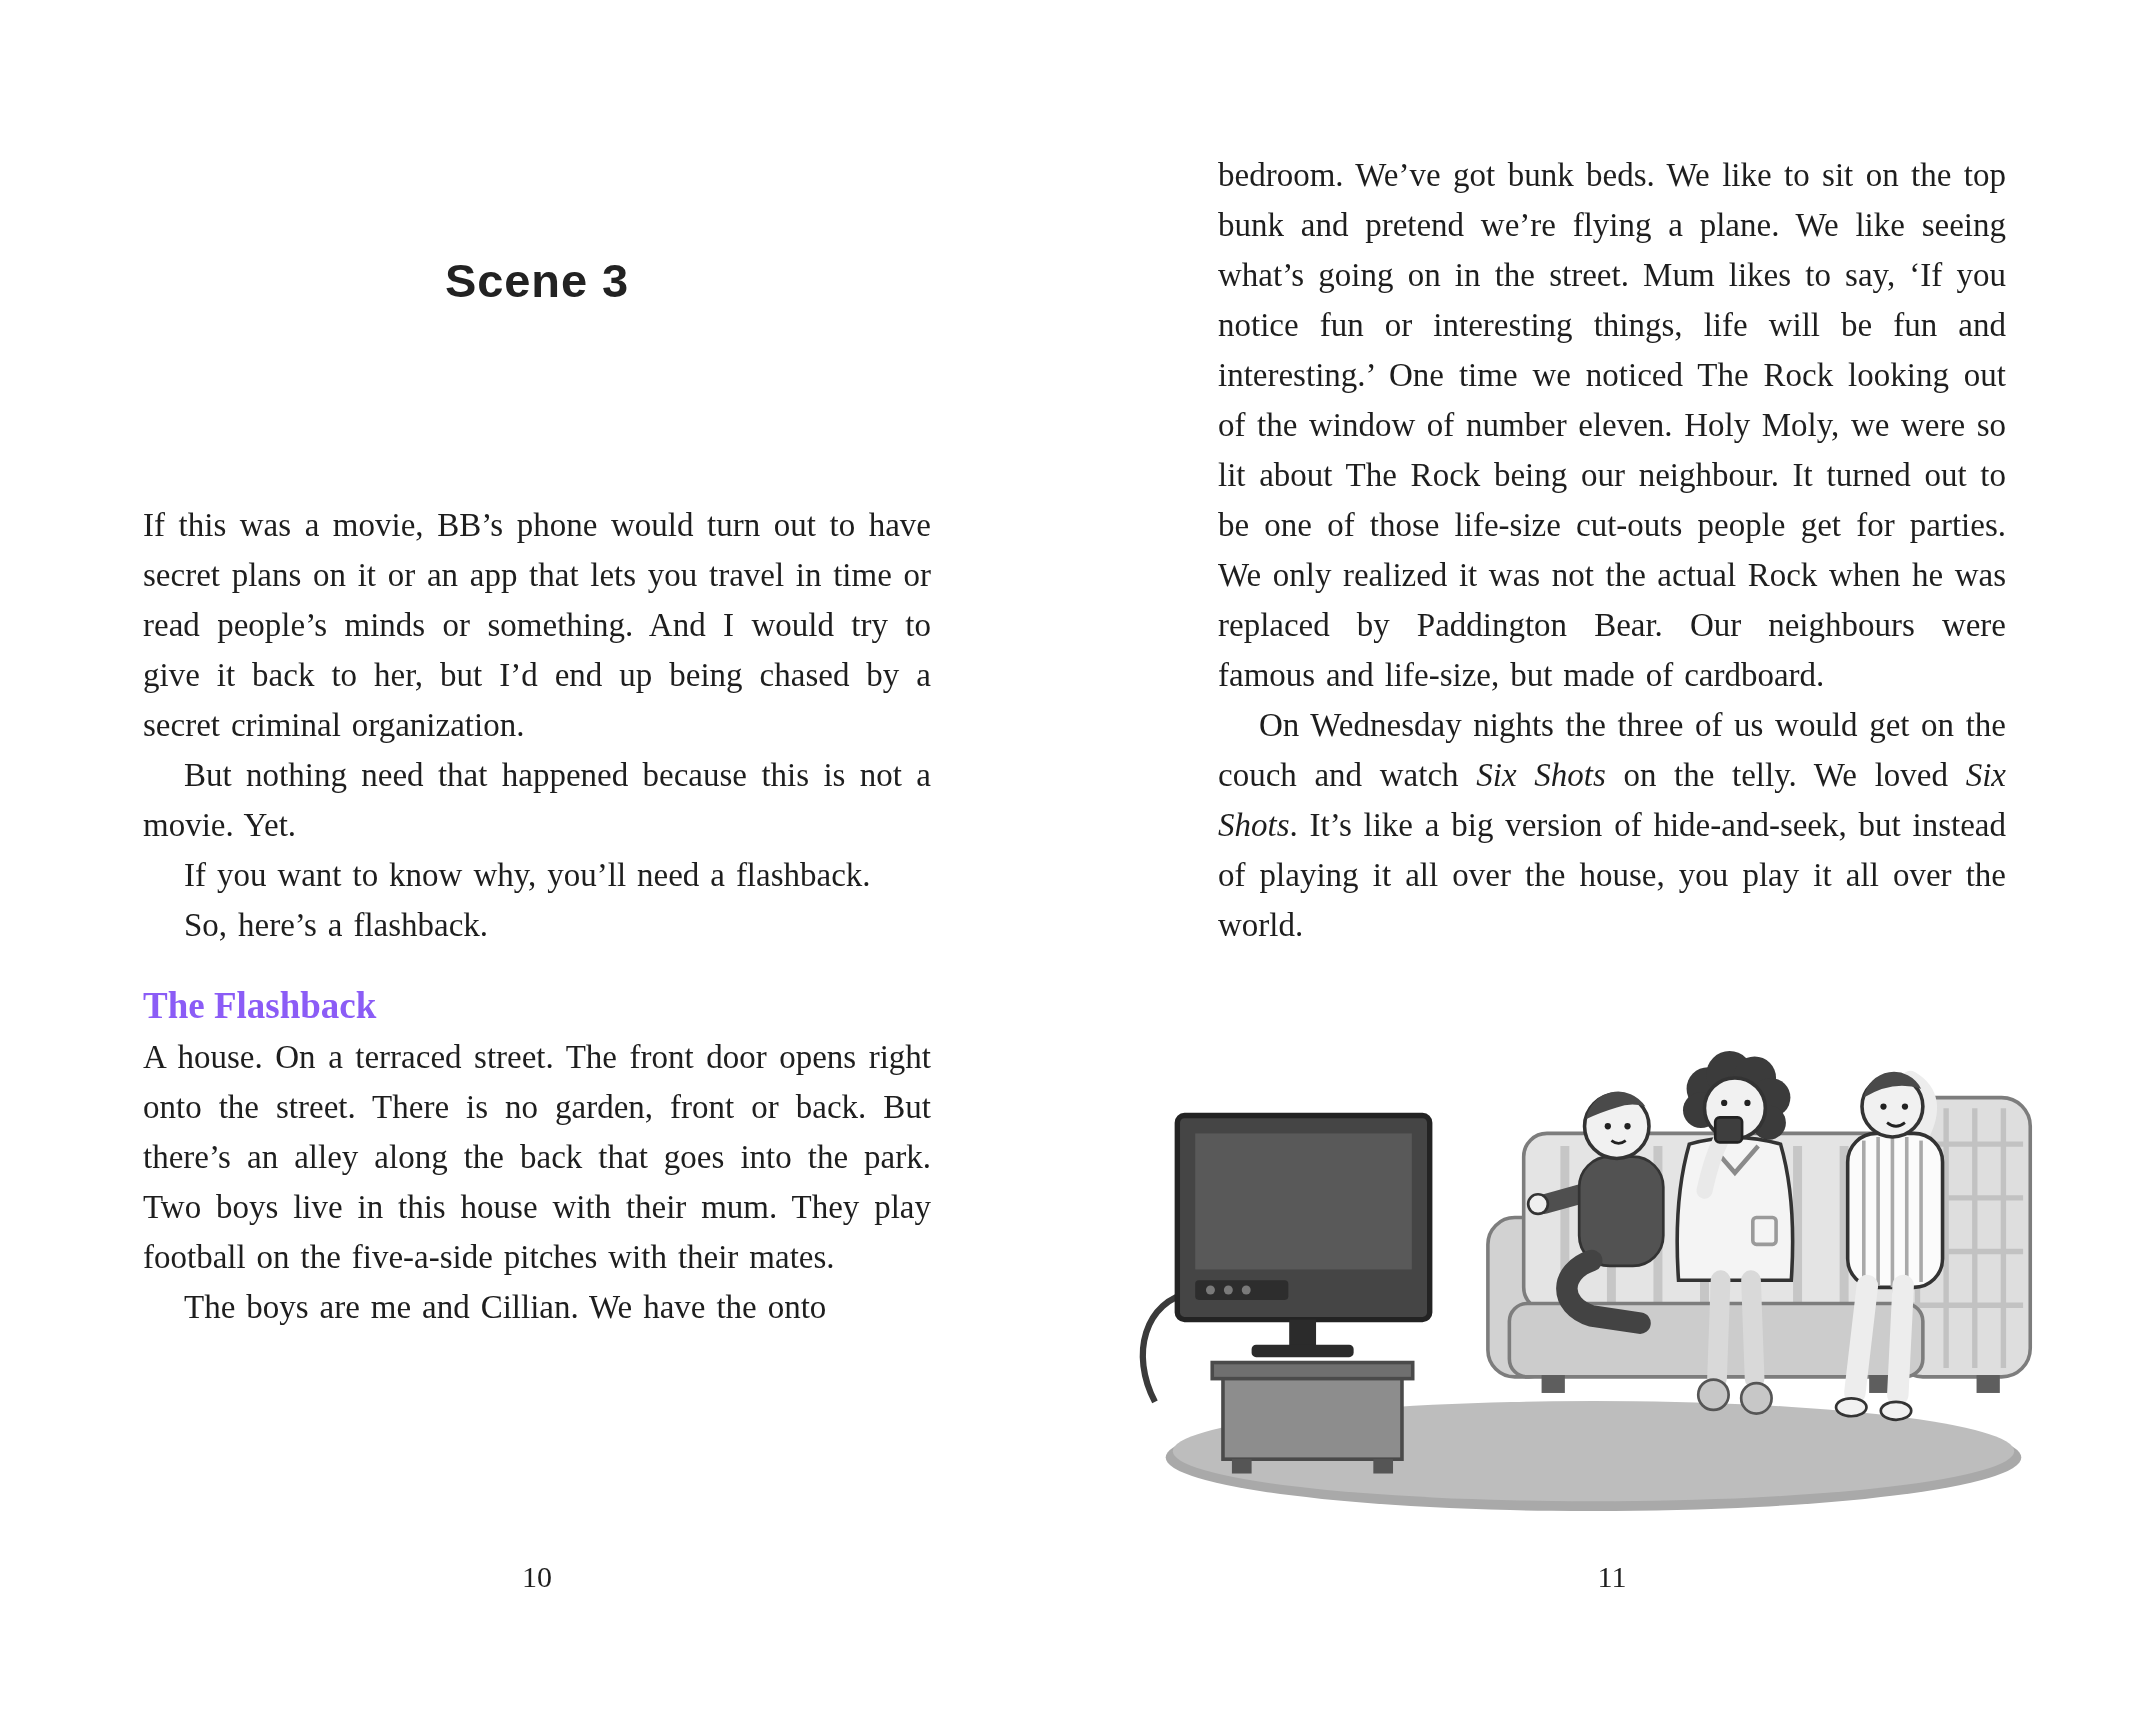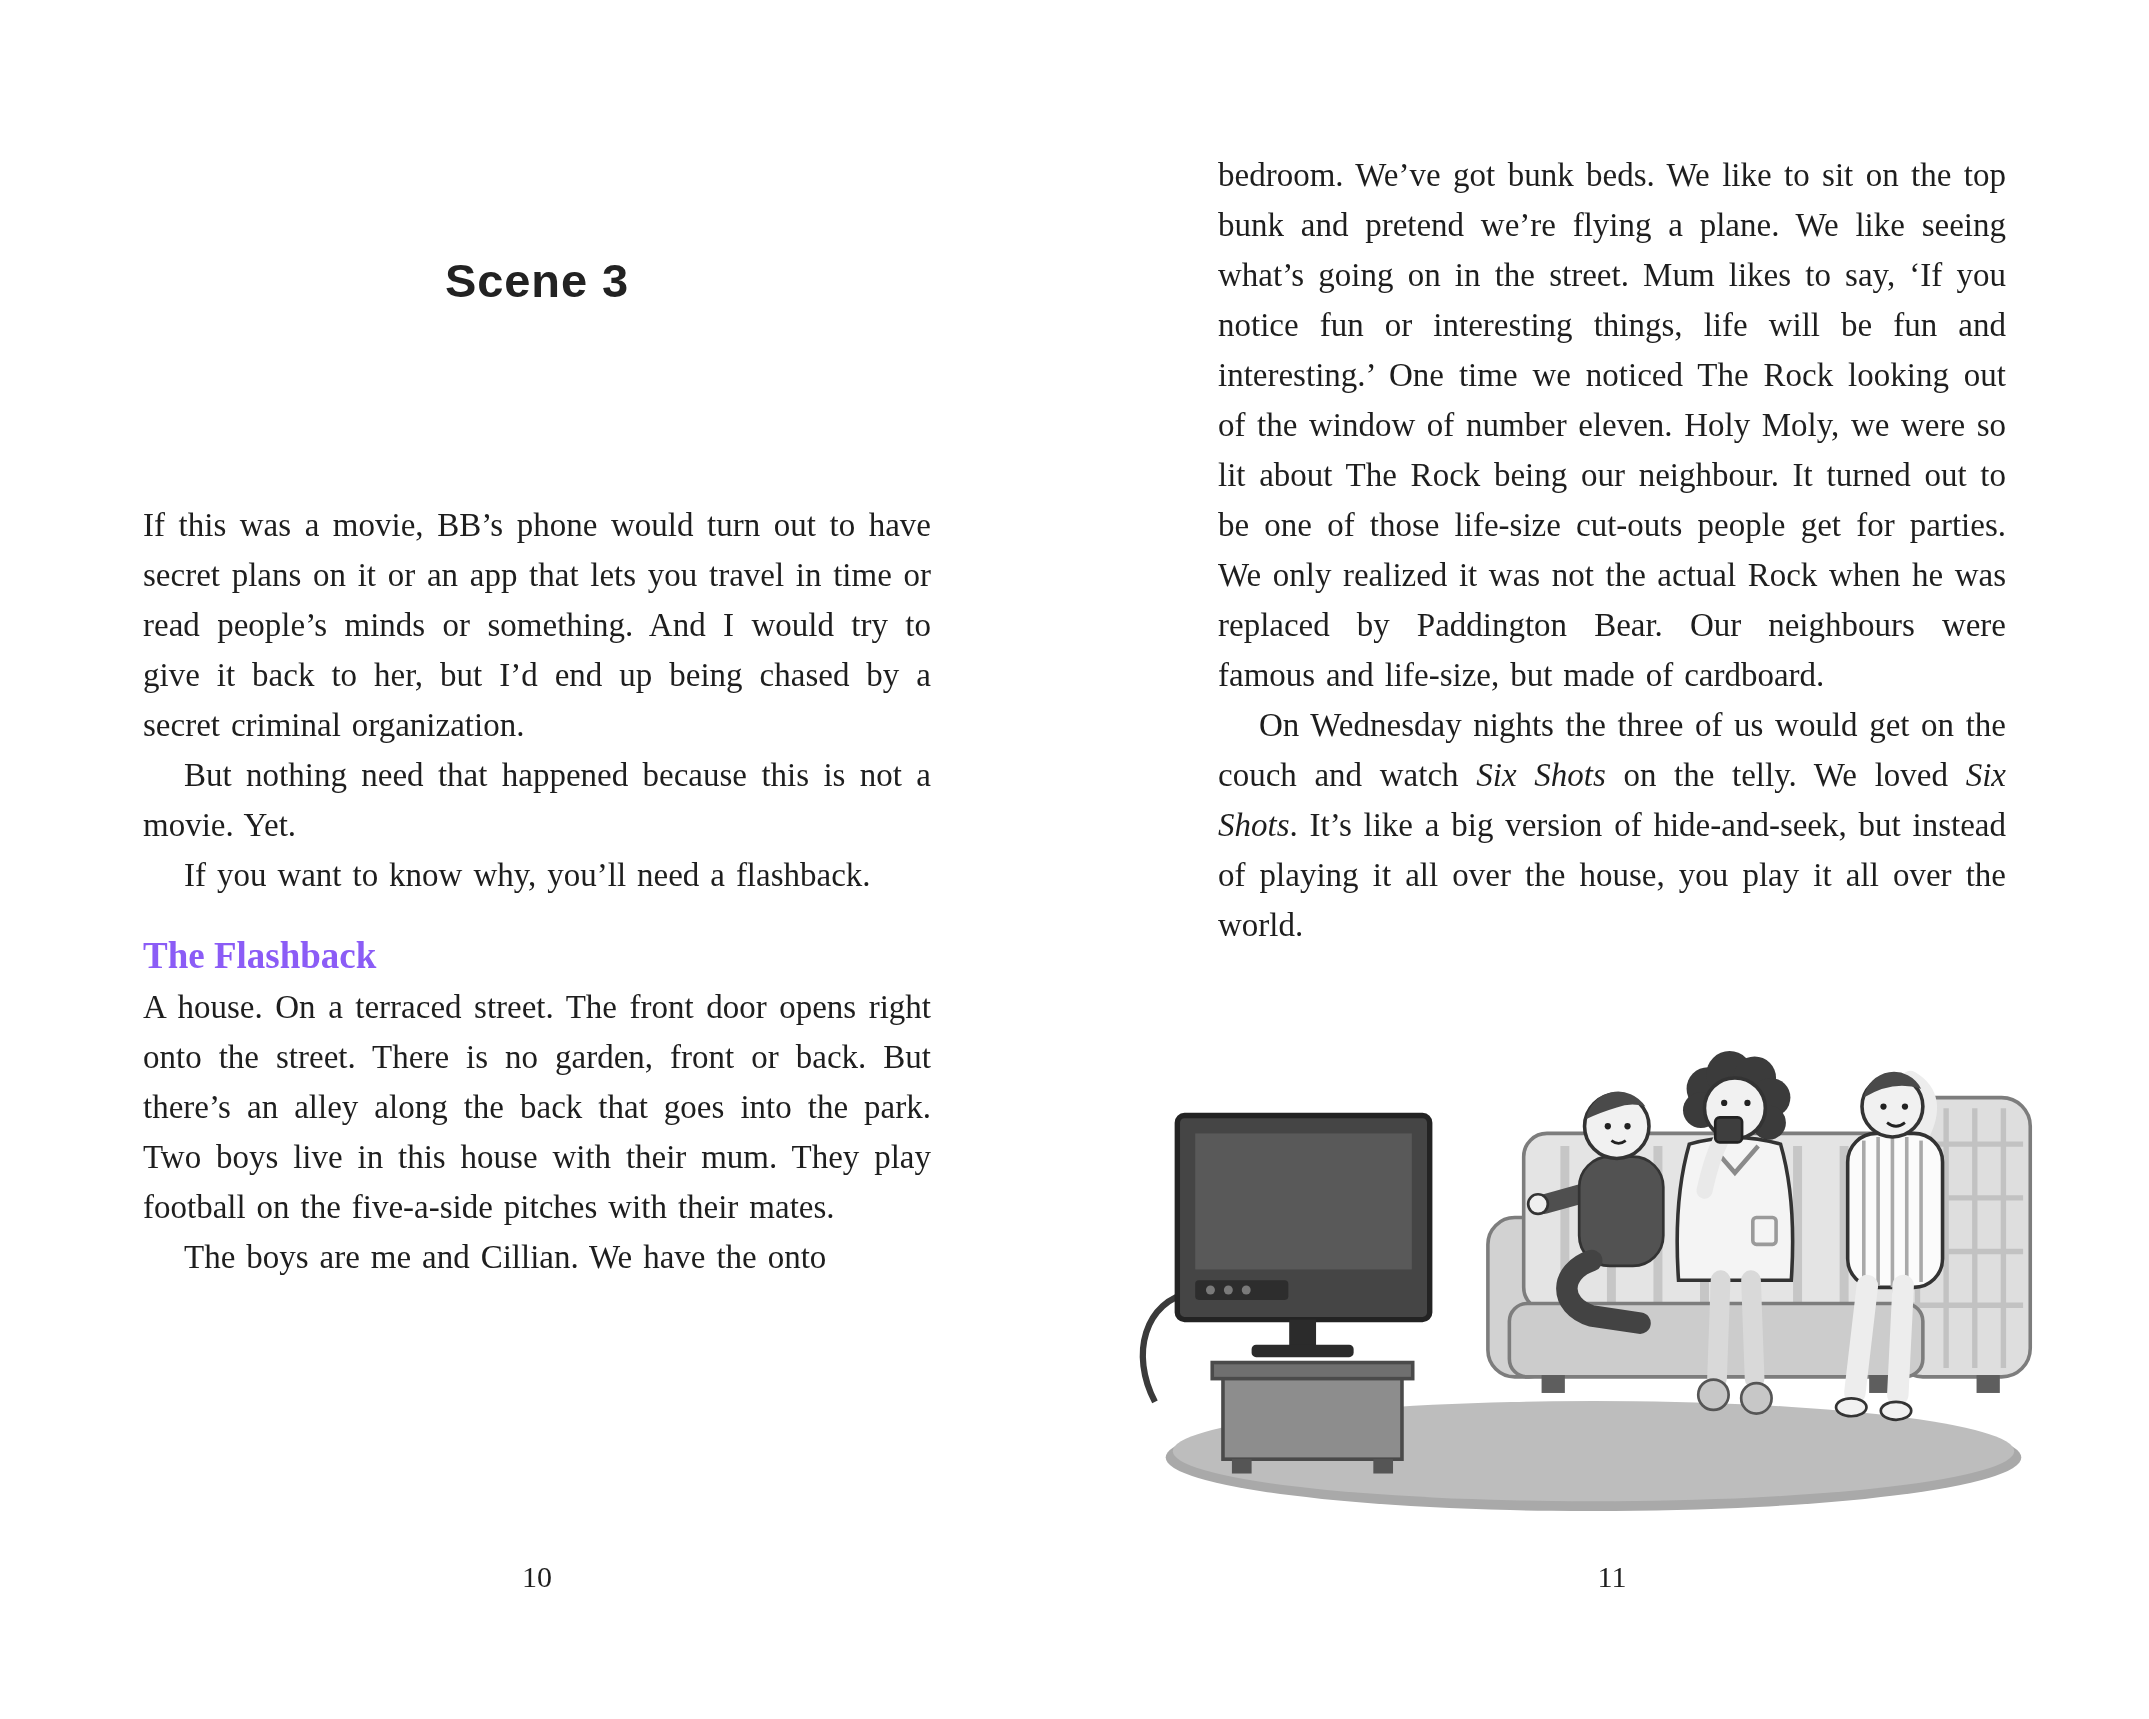--- a/index.html
+++ b/index.html
@@ -67,20 +67,21 @@
 
 <div class="spread">
 
   <div class="page left">
     <h1 class="scene-heading">Scene 3</h1>
 
     <div class="body-text">
       <p>If this was a movie, BB’s phone would turn out to have secret plans on it or an app that lets you travel in time or read people’s minds or something. And I would try to give it back to her, but I’d end up being chased by a secret criminal organization.</p>
       <p class="indent">But nothing need that happened because this is not a movie. Yet.</p>
       <p class="indent">If you want to know why, you’ll need a flashback.</p>
+      <p class="indent">So, here’s a flashback.</p>
 
       <h2 class="sub-heading">The Flashback</h2>
 
       <p>A house. On a terraced street. The front door opens right onto the street. There is no garden, front or back. But there’s an alley along the back that goes into the park. Two boys live in this house with their mum. They play football on the five-a-side pitches with their mates.</p>
       <p class="indent">The boys are me and Cillian. We have the onto</p>
     </div>
 
     <div class="page-number">10</div>
   </div>
 

